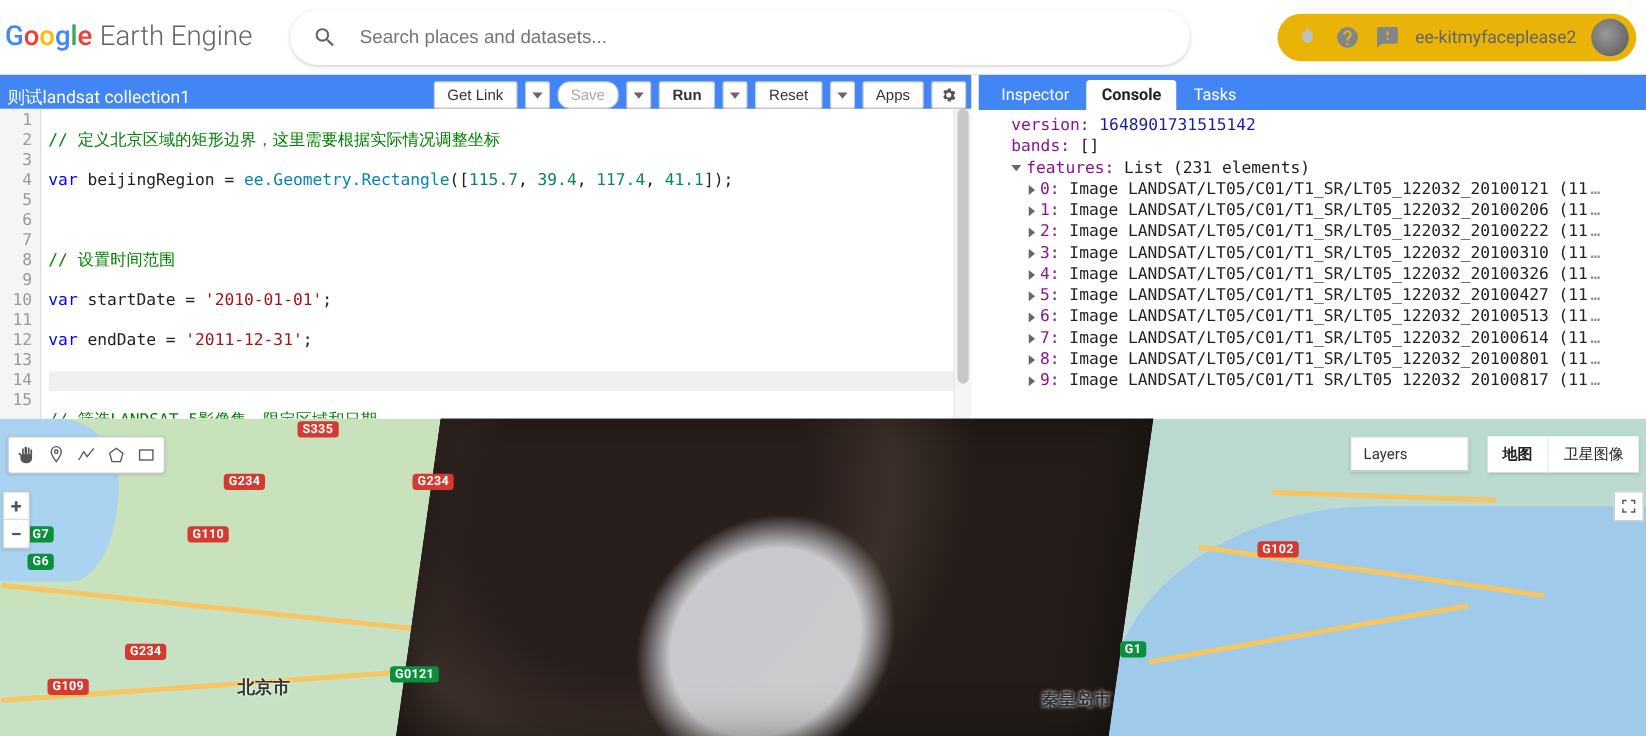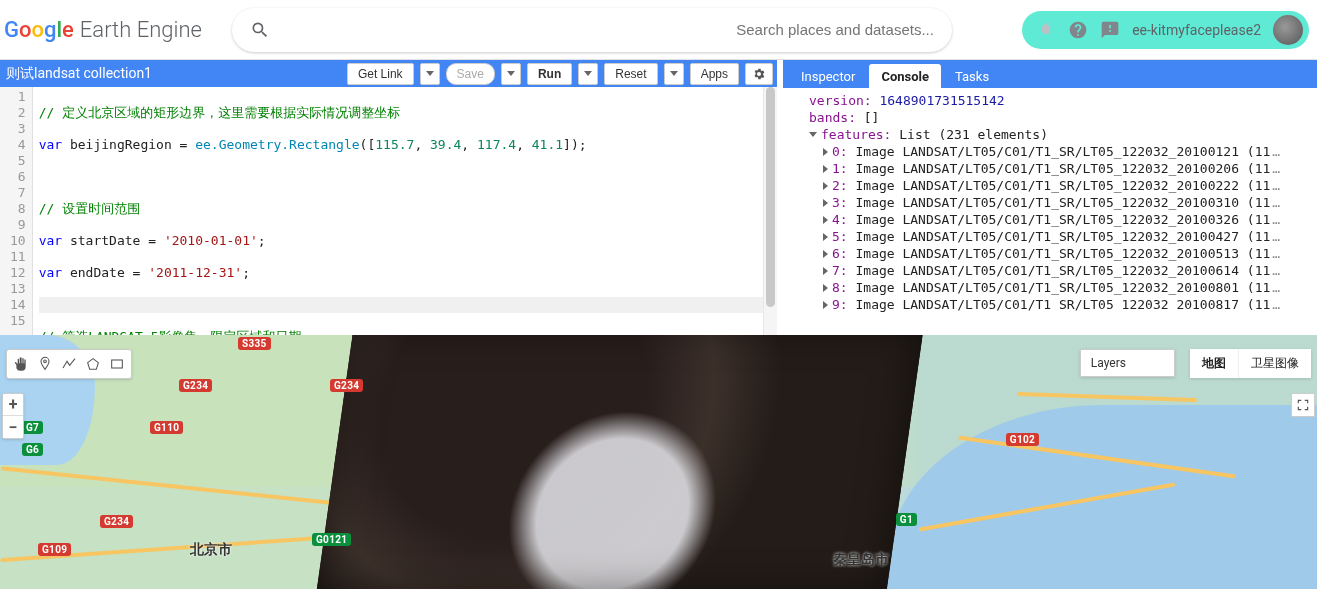--- a/index.html
+++ b/index.html
@@ -10,32 +10,32 @@
 .logo { display: flex; align-items: baseline; font-size: 22px; margin-right: 30px; }
 .logo .g { color: #4285F4; font-weight: 500; }
 .logo .o1 { color: #EA4335; font-weight: 500; }
 .logo .o2 { color: #FBBC05; font-weight: 500; }
 .logo .g2 { color: #4285F4; font-weight: 500; }
 .logo .l { color: #34A853; font-weight: 500; }
 .logo .e { color: #EA4335; font-weight: 500; }
 .logo .ee { color: #5f6368; font-weight: 300; margin-left: 6px; }
 .search { flex: 0 0 720px; height: 44px; background: #fff; border-radius: 22px; box-shadow: 0 1px 3px rgba(0,0,0,0.2); display: flex; align-items: center; padding: 0 18px; }
 .search svg { width: 20px; height: 20px; fill: #5f6368; margin-right: 18px; }
-.search input { border: none; outline: none; font-size: 15px; color: #0f172a; flex: 1; text-align: right; }
+.search input { border: none; outline: none; font-size: 15px; color: #0f172a; flex: 1; }
 .spacer { flex: 1; }
-.user-area { display: flex; align-items: center; background: #5eead4; border-radius: 20px; height: 38px; padding: 0 6px 0 14px; gap: 12px; }
+.user-area { display: flex; align-items: center; background: #eab308; border-radius: 20px; height: 38px; padding: 0 6px 0 14px; gap: 12px; }
 .user-area svg { width: 20px; height: 20px; fill: #80868b; }
 .user-area .light-icon { fill: #bdc1c6; }
 .username { color: #5f6368; font-size: 14px; }
 .avatar { width: 30px; height: 30px; border-radius: 50%; background: radial-gradient(circle at 40% 40%, #999, #555); }
 
 
 .workspace { display: flex; height: 275px; }
 .left-pane { flex: 0 0 783px; display: flex; flex-direction: column; border-right: 6px solid #fff; }
-.toolbar { height: 27px; background: #4285F4; display: flex; align-items: center; padding: 0 4px; gap: 6px; }
+.toolbar { height: 27px; background: #4285F4; display: flex; align-items: flex-end; padding: 0 4px; gap: 6px; }
 .script-title { color: #fff; font-size: 14px; flex: 1; padding-left: 2px; white-space: nowrap; overflow: hidden; }
 .btn { background: #fff; border: 1px solid #ccc; border-radius: 2px; height: 22px; padding: 0 10px; font-size: 12px; color: #333; display: flex; align-items: center; cursor: pointer; }
 .btn.bold { font-weight: 700; }
 .btn.disabled { color: #aaa; border-radius: 10px; }
 .btn.icon { padding: 0 6px; }
 .btn.icon svg { width: 14px; height: 14px; fill: #555; }
 .caret-btn { background:#fff; border:1px solid #ccc; border-radius:2px; height:22px; width:20px; display:flex; align-items:center; justify-content:center; cursor:pointer; }
 .caret-btn::after { content:''; width:0; height:0; border-left:4px solid transparent; border-right:4px solid transparent; border-top:5px solid #666; }
 
 

